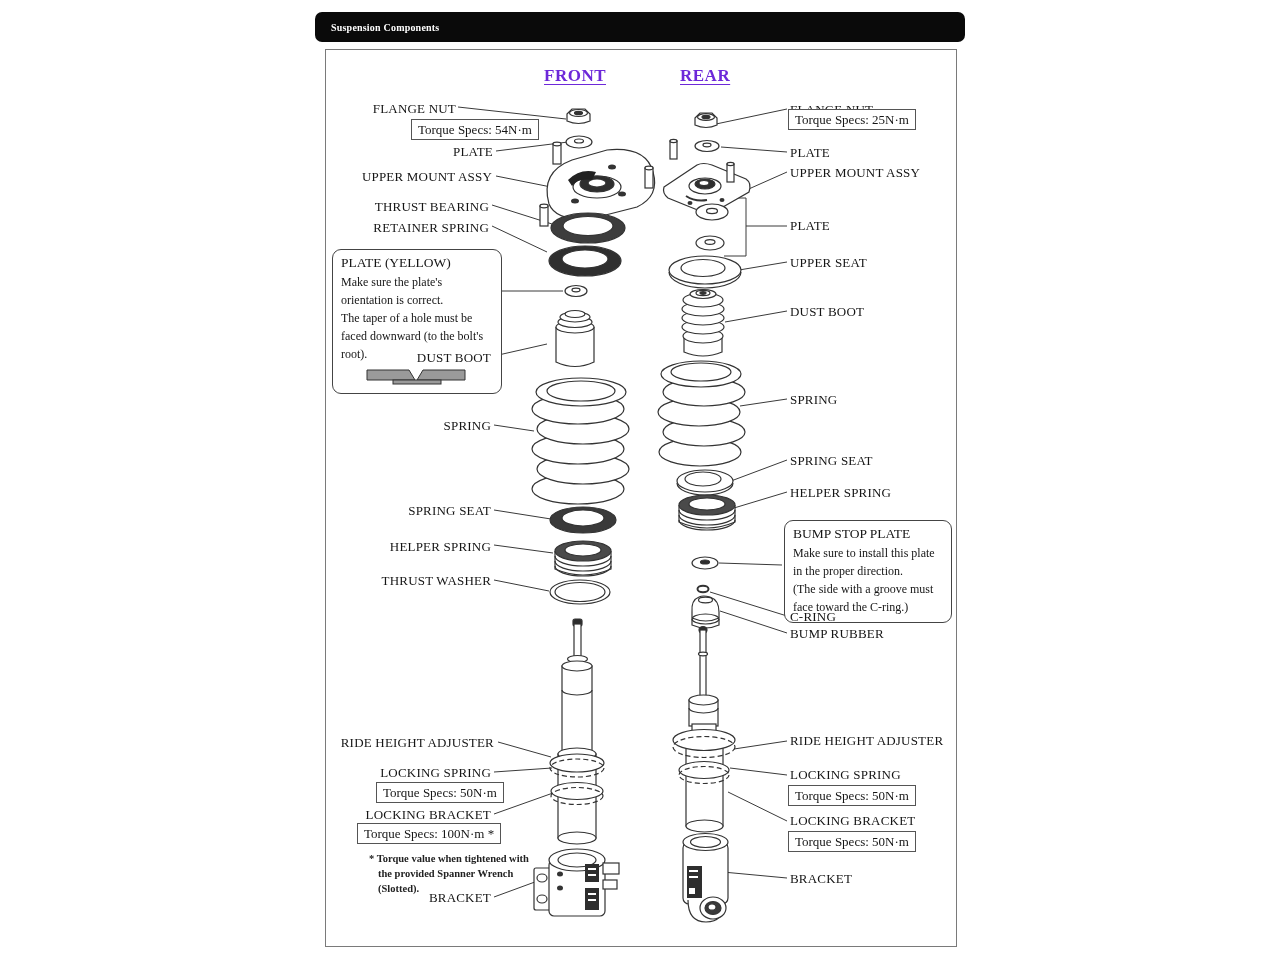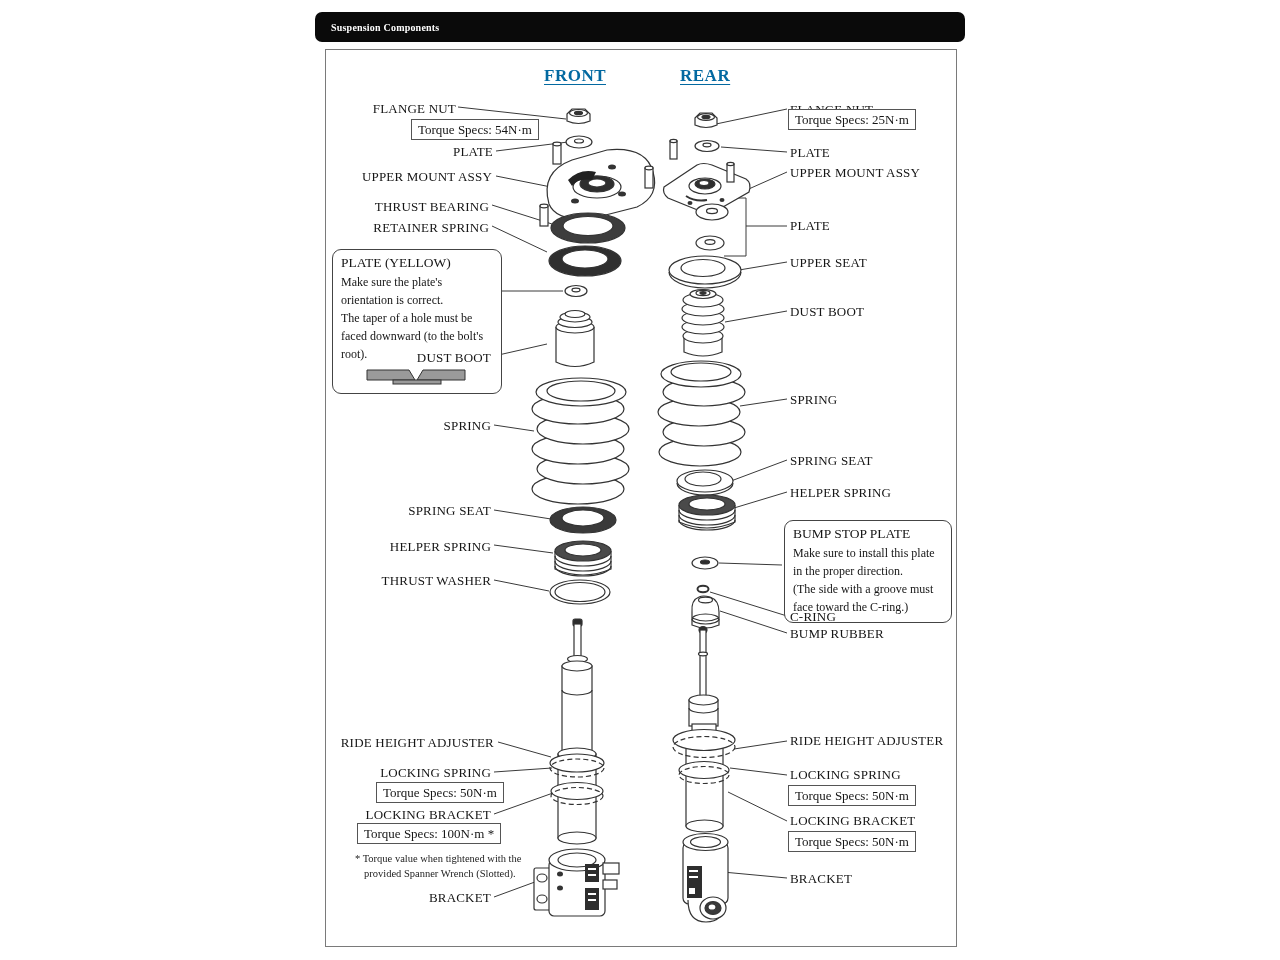--- a/index.html
+++ b/index.html
@@ -12,21 +12,21 @@
     background:#0a0a0a;border-radius:7px;display:flex;align-items:center;
     padding-left:16px;box-sizing:border-box;
   }
   .titlebar span{color:#fff;font-weight:bold;font-size:10px;letter-spacing:.2px;}
   .frame{
     position:absolute;left:325px;top:49px;width:632px;height:898px;
     border:1px solid #7a7a7a;box-sizing:border-box;background:#fff;
   }
   #art{position:absolute;left:0;top:0;z-index:2;}
   .hdr{
-    position:absolute;z-index:3;font-weight:bold;font-size:17px;color:#0369a1;
+    position:absolute;z-index:3;font-weight:bold;font-size:17px;color:#6d28d9;
     letter-spacing:.5px;text-decoration:underline;text-underline-offset:3px;white-space:nowrap;
   }
   .lbl{
     position:absolute;z-index:3;font-size:13px;color:#151515;
     white-space:nowrap;letter-spacing:.2px;line-height:17px;
   }
   .torque{
     position:absolute;z-index:3;border:1px solid #555;background:#fff;
     font-size:13px;color:#151515;padding:1px 6px;white-space:nowrap;line-height:17px;
   }
@@ -355,21 +355,21 @@
 <div class="lbl" style="right:789px;top:349px;">DUST BOOT</div>
 <div class="lbl" style="right:789px;top:417px;">SPRING</div>
 <div class="lbl" style="right:789px;top:502px;">SPRING SEAT</div>
 <div class="lbl" style="right:789px;top:538px;">HELPER SPRING</div>
 <div class="lbl" style="right:789px;top:572px;">THRUST WASHER</div>
 <div class="lbl" style="right:786px;top:734px;">RIDE HEIGHT ADJUSTER</div>
 <div class="lbl" style="right:789px;top:764px;">LOCKING SPRING</div>
 <div class="torque" style="left:376px;top:782px;">Torque Specs: 50N·m</div>
 <div class="lbl" style="right:789px;top:806px;">LOCKING BRACKET</div>
 <div class="torque" style="left:357px;top:823px;">Torque Specs: 100N·m *</div>
-<div class="fnote" style="left:355px;top:851px;width:162px;">* Torque value when tightened with the provided Spanner Wrench (Slotted).</div>
+<div class="fnote" style="left:369px;top:851px;width:162px;font-weight:bold;">* Torque value when tightened with the provided Spanner Wrench (Slotted).</div>
 <div class="lbl" style="right:789px;top:889px;">BRACKET</div>
 
 <div class="lbl" style="left:790px;top:101px;">FLANGE NUT</div>
 <div class="torque" style="left:788px;top:109px;text-align:right;">Torque Specs: 25N·m</div>
 <div class="lbl" style="left:790px;top:144px;">PLATE</div>
 <div class="lbl" style="left:790px;top:164px;">UPPER MOUNT ASSY</div>
 <div class="lbl" style="left:790px;top:217px;">PLATE</div>
 <div class="lbl" style="left:790px;top:254px;">UPPER SEAT</div>
 <div class="lbl" style="left:790px;top:303px;">DUST BOOT</div>
 <div class="lbl" style="left:790px;top:391px;">SPRING</div>

